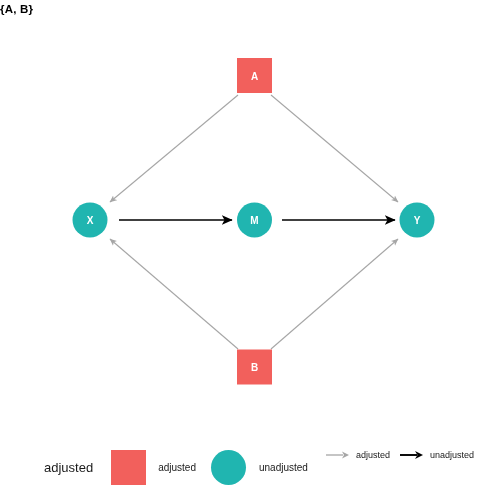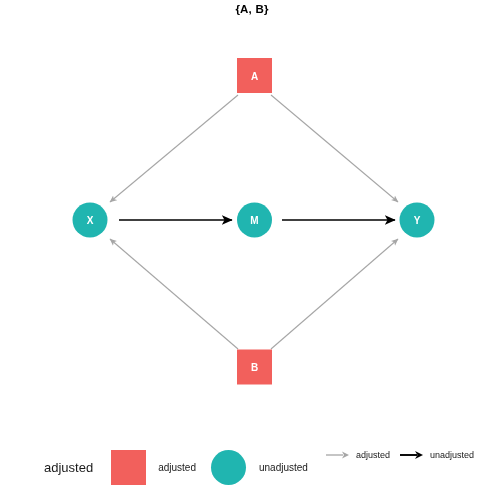--- a/index.html
+++ b/index.html
@@ -22,21 +22,20 @@
     width: 504px;
     height: 504px;
   }
 
   
   .dag-title {
     position: absolute;
     left: 0;
     top: 3px;
     width: 504px;
-    text-align: center;
     font-size: 11.5px;
     font-weight: bold;
     color: #000000;
     letter-spacing: 0.2px;
   }
 
   
   .plot-svg {
     position: absolute;
     left: 0;

